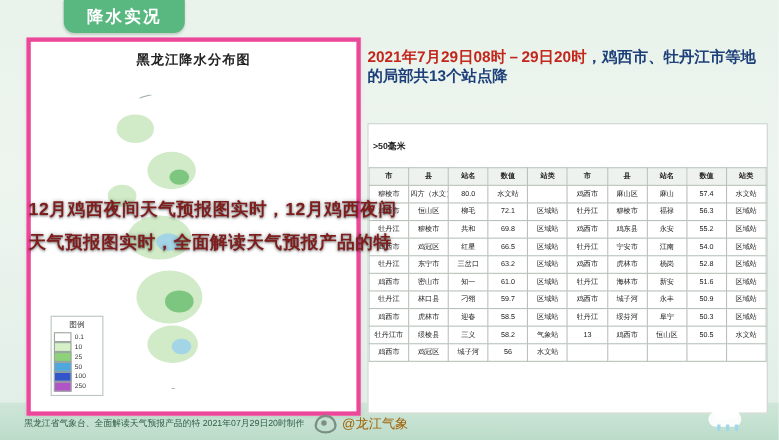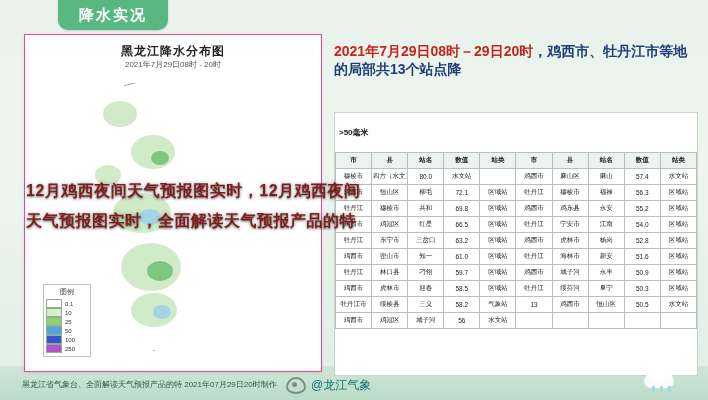--- a/index.html
+++ b/index.html
@@ -51,21 +51,21 @@
     letter-spacing: 2px;
     box-shadow: 0 1px 2px rgba(0,0,0,.15);
     margin-left: 36px;
   }
   
   .map-panel {
     position: absolute;
     left: 24px; top: 34px;
     width: 296px; height: 336px;
     background: #ffffff;
-    border: 1px solid #ec4899;
+    border: 4px solid #ec4899;
     box-shadow: 0 1px 3px rgba(0,0,0,.08);
     overflow: hidden;
   }
   .map-title {
     position: absolute;
     left: 0; top: 8px;
     width: 296px;
     text-align: center;
     font-size: 12px;
     color: #222;
@@ -204,21 +204,21 @@
     left: 22px; bottom: 10px;
     font-size: 8px;
     color: #2f5d45;
   }
   .weibo {
     position: absolute;
     left: 286px; bottom: 6px;
     display: flex;
     align-items: center;
     font-size: 12px;
-    color: #0f766e;
+    color: #a16207;
   }
   .weibo-eye {
     width: 16px; height: 13px;
     border: 2px solid #7d8f84;
     border-radius: 50% 50% 50% 50% / 60% 60% 40% 40%;
     margin-right: 5px;
     position: relative;
   }
   .weibo-eye:after {
     content: "";
@@ -271,21 +271,20 @@
 <div id="page">
 
   <div class="bg"></div>
   <div class="bg-top-band"></div>
   <div class="bg-bottom-band"></div>
 
   <div class="title-tab">降水实况</div>
 
   <div class="map-panel">
     <div class="map-title">黑龙江降水分布图</div>
-    <div class="map-subtitle">2021年7月29日08时 - 20时</div>
 
     <div class="map-canvas">
       <div class="province-shape"></div>
       <div class="map-green" style="left:68px;top:28px;width:34px;height:26px;"></div>
       <div class="map-green" style="left:96px;top:62px;width:44px;height:34px;"></div>
       <div class="map-dark" style="left:116px;top:78px;width:18px;height:14px;"></div>
       <div class="map-green" style="left:78px;top:120px;width:58px;height:40px;"></div>
       <div class="map-blue" style="left:104px;top:136px;width:22px;height:16px;"></div>
       <div class="map-green" style="left:86px;top:170px;width:60px;height:48px;"></div>
       <div class="map-dark" style="left:112px;top:188px;width:26px;height:20px;"></div>

